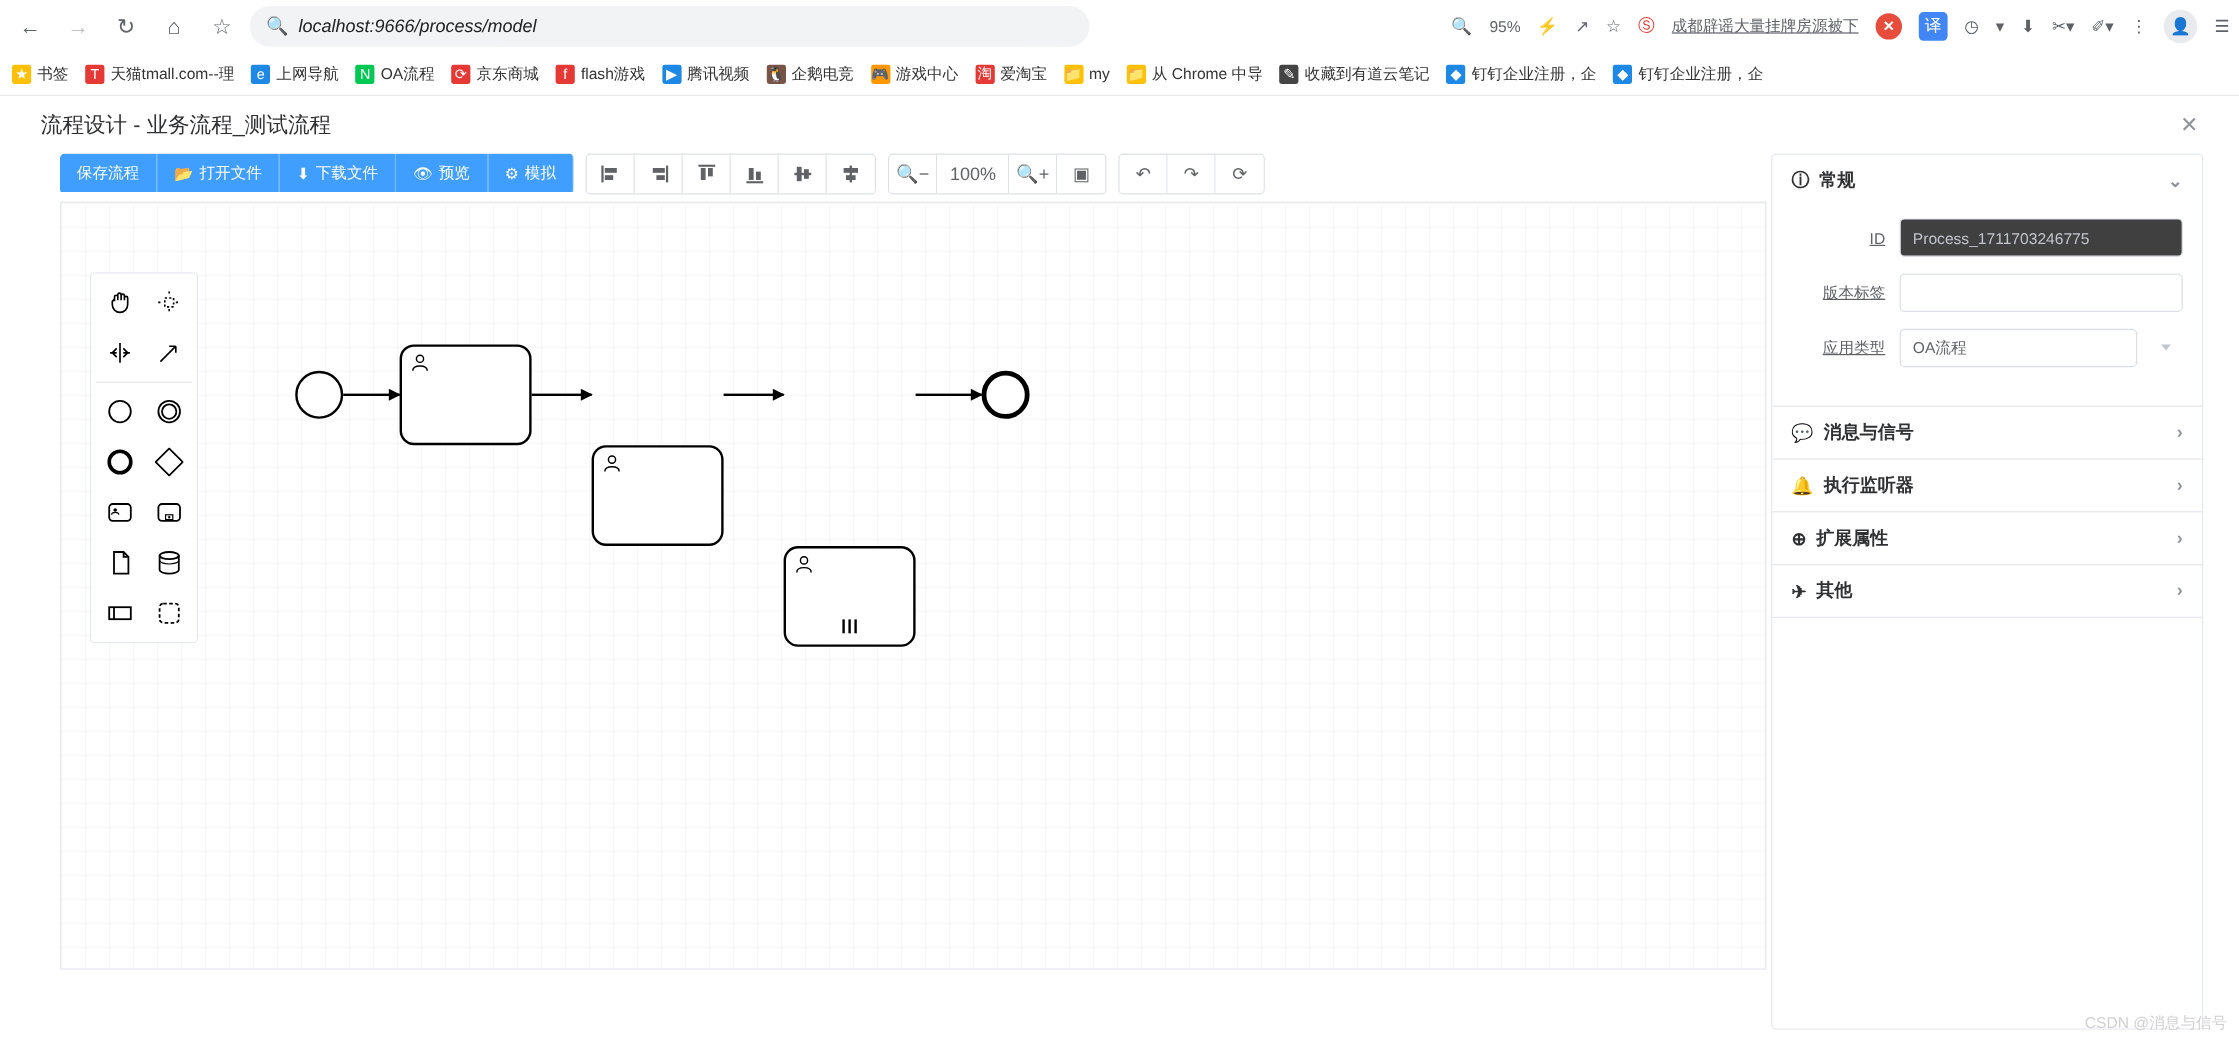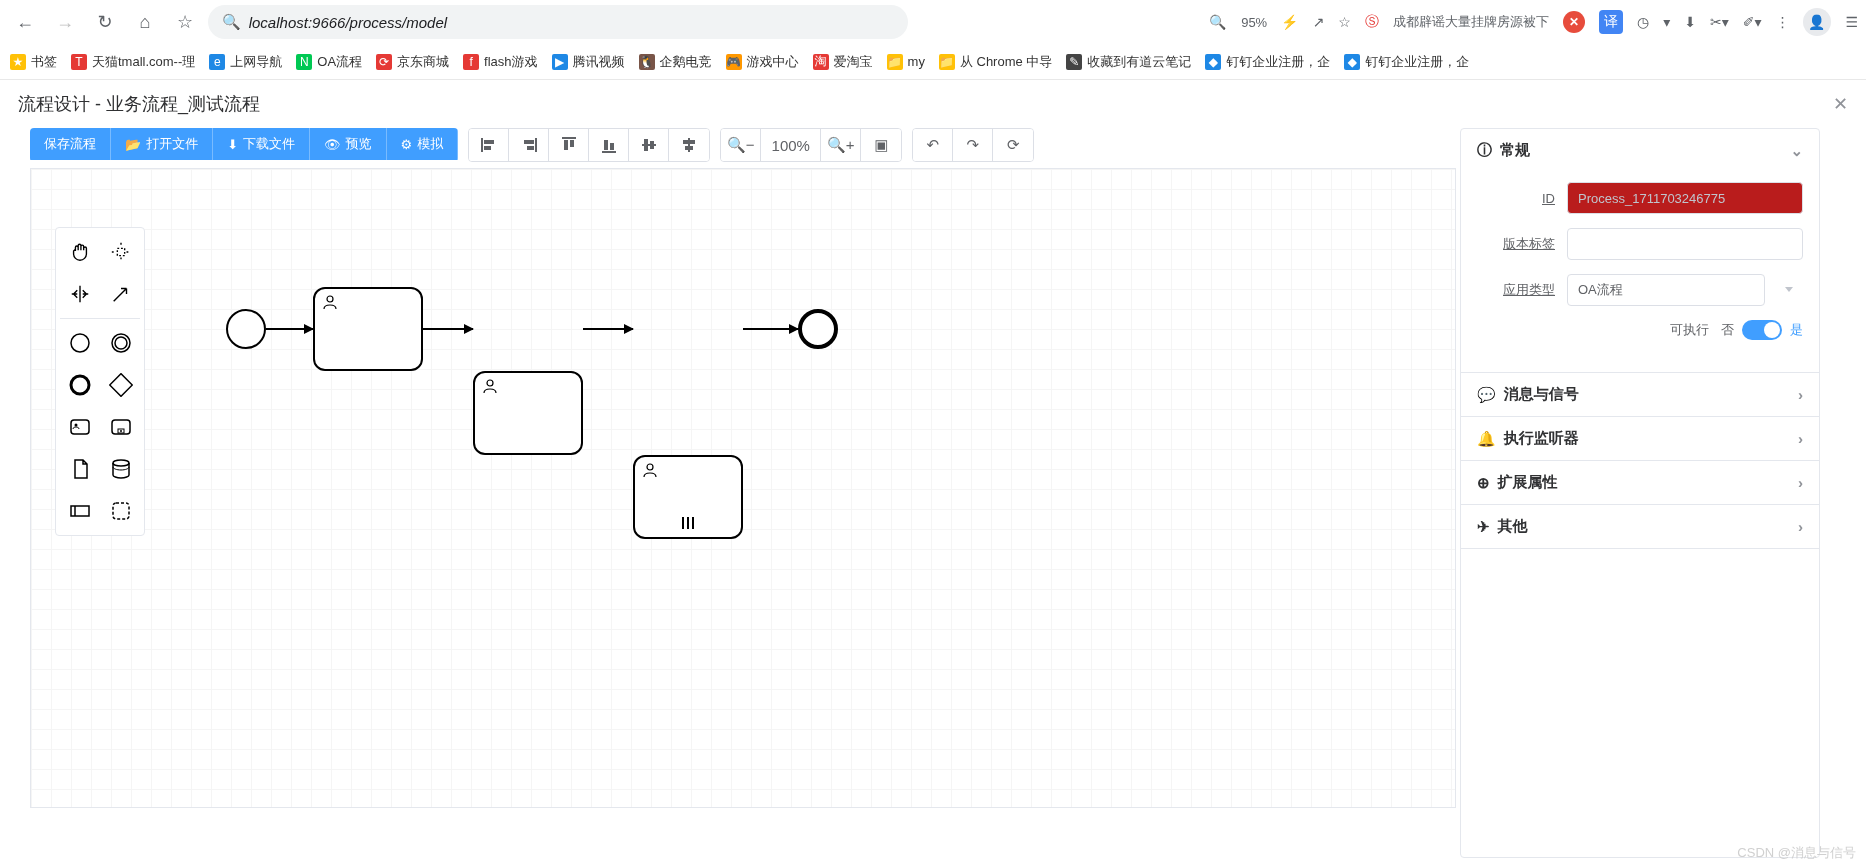--- a/index.html
+++ b/index.html
@@ -17,25 +17,25 @@
 .ext-red { background: #e74c3c; color: #fff; font-size: 12px; font-weight: bold; border-radius: 50%; width: 22px; height: 22px; }
 .ext-blue { background: #4285f4; color: #fff; font-size: 14px; border-radius: 4px; width: 24px; height: 24px; }
 .profile { width: 28px; height: 28px; background: #e8eaed; border-radius: 50%; display:flex; align-items:center; justify-content:center; color:#9aa0a6; }
 
 
 .bookmarks { display: flex; align-items: center; height: 36px; padding: 0 10px; gap: 14px; font-size: 13px; color: #333; border-bottom: 1px solid #e8e8e8; white-space: nowrap; overflow: hidden; }
 .bookmark { display: flex; align-items: center; gap: 5px; cursor: pointer; }
 .bm-icon { width: 16px; height: 16px; display: flex; align-items: center; justify-content: center; font-size: 12px; border-radius: 2px; flex-shrink:0; }
 
 
-.page-titlebar { display: flex; align-items: center; height: 48px; padding: 0 18px; font-size: 18px; color: #303133; }
+.page-titlebar { display: flex; align-items: center; height: 48px; padding: 0 34px; font-size: 18px; color: #303133; }
 .page-titlebar .close { margin-left: auto; color: #909399; font-size: 18px; cursor: pointer; }
 
 
-.main { display: flex; height: calc(868px - 44px - 36px - 48px); padding: 0 46px 10px 30px; gap: 4px; position: relative; }
+.main { display: flex; height: calc(868px - 44px - 36px - 48px); padding: 0 30px 10px 30px; gap: 4px; position: relative; margin-left: 20px; }
 .canvas-wrap { flex: 1; position: relative; }
 
 
 .canvas-toolbar { display: flex; gap: 10px; margin-bottom: 6px; }
 .btn-group { display: flex; border: 1px solid #dcdfe6; border-radius: 4px; overflow: hidden; background: #fff; }
 .btn-group.primary { border: none; }
 .btn { height: 32px; padding: 0 14px; display: flex; align-items: center; gap: 5px; font-size: 13px; cursor: pointer; border-right: 1px solid #dcdfe6; background: #fff; color: #606266; }
 .btn:last-child { border-right: none; }
 .btn.primary { background: #409eff; color: #fff; border-right: 1px solid rgba(255,255,255,0.3); }
 .btn.icon-only { width: 40px; padding: 0; justify-content: center; font-size: 15px; color: #606266; }
@@ -59,21 +59,21 @@
 
 
 .right-panel { width: 360px; border: 1px solid #e4e7ed; border-radius: 4px; background: #fff; padding: 0; overflow-y: auto; }
 .panel-section { border-bottom: 1px solid #e4e7ed; }
 .section-header { display: flex; align-items: center; padding: 12px 16px; font-size: 15px; font-weight: 600; color: #303133; cursor: pointer; gap: 8px; }
 .section-header .chev { margin-left: auto; color: #909399; }
 .section-body { padding: 10px 16px 18px; }
 .form-row { display: flex; align-items: center; margin-bottom: 14px; font-size: 13px; }
 .form-row label { width: 90px; text-align: right; color: #606266; padding-right: 12px; text-decoration: underline; }
 .form-row input, .form-row select { flex: 1; height: 32px; border: 1px solid #dcdfe6; border-radius: 4px; padding: 0 10px; font-size: 13px; color: #606266; background: #fff; }
-.form-row input[readonly] { background: #b91c1c; color: #c0c4cc; }
+.form-row input[readonly] { background: #404040; color: #c0c4cc; }
 .select-wrap { flex: 1; position: relative; }
 .select-wrap::after { content: ''; position: absolute; right: 10px; top: 13px; border-top: 5px solid #c0c4cc; border-left: 4px solid transparent; border-right: 4px solid transparent; }
 .toggle-row { display: flex; align-items: center; justify-content: flex-end; gap: 8px; font-size: 13px; }
 .toggle-row .lbl { color: #606266; margin-right: 4px; }
 .toggle-row .opt { color: #606266; }
 .toggle-row .opt.active { color: #409eff; }
 .switch { width: 40px; height: 20px; background: #409eff; border-radius: 10px; position: relative; cursor: pointer; }
 .switch::after { content: ''; position: absolute; right: 2px; top: 2px; width: 16px; height: 16px; background: #fff; border-radius: 50%; }
 
 .watermark { position: absolute; right: 10px; bottom: 6px; color: #d0d0d0; font-size: 13px; }
@@ -91,21 +91,21 @@
     <span>🔍</span>
     <span class="url">localhost:9666/process/model</span>
   </div>
   <div class="addr-right">
     <span>🔍</span>
     <span class="zoom">95%</span>
     <span>⚡</span>
     <span>↗</span>
     <span>☆</span>
     <span style="color:#e53935">Ⓢ</span>
-    <span style="color:#5f6368;font-size:13px;max-width:180px;overflow:hidden;text-overflow:ellipsis;">成都辟谣大量挂牌房源被下</span>
+    <span style="color:#5f6368;font-size:13px;max-width:180px;overflow:hidden;text-overflow:ellipsis;text-decoration:underline;">成都辟谣大量挂牌房源被下</span>
     <span class="ext-icon ext-red">✕</span>
     <span class="ext-icon ext-blue">译</span>
     <span>◷</span>
     <span>▾</span>
     <span>⬇</span>
     <span>✂▾</span>
     <span>✐▾</span>
     <span>⋮</span>
     <span class="profile">👤</span>
     <span>☰</span>
@@ -391,26 +391,20 @@
           <input readonly="" value="Process_1711703246775" style="">
         </div>
         <div class="form-row">
           <label>版本标签</label>
           <input value="" style="">
         </div>
         <div class="form-row">
           <label>应用类型</label>
           <div class="select-wrap"><input value="OA流程" style=""></div>
         </div>
-        <div class="form-row toggle-row">
-          <span class="lbl">可执行</span>
-          <span class="opt">否</span>
-          <div class="switch"></div>
-          <span class="opt active">是</span>
-        </div>
       </div>
     </div>
     <div id="collapsed-sections">
         <div class="panel-section">
           <div class="section-header">
             <span>💬</span>
             <span>消息与信号</span>
             <span class="chev">›</span>
           </div>
         </div>

